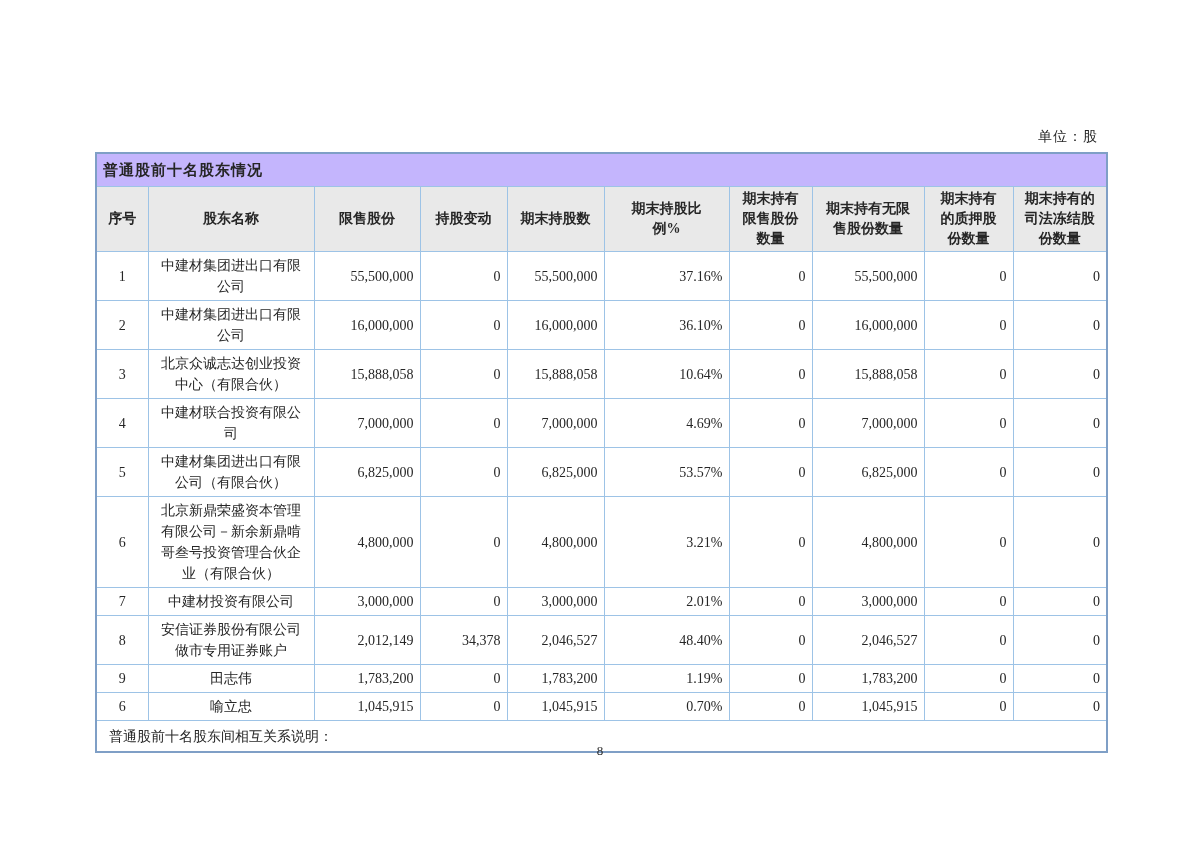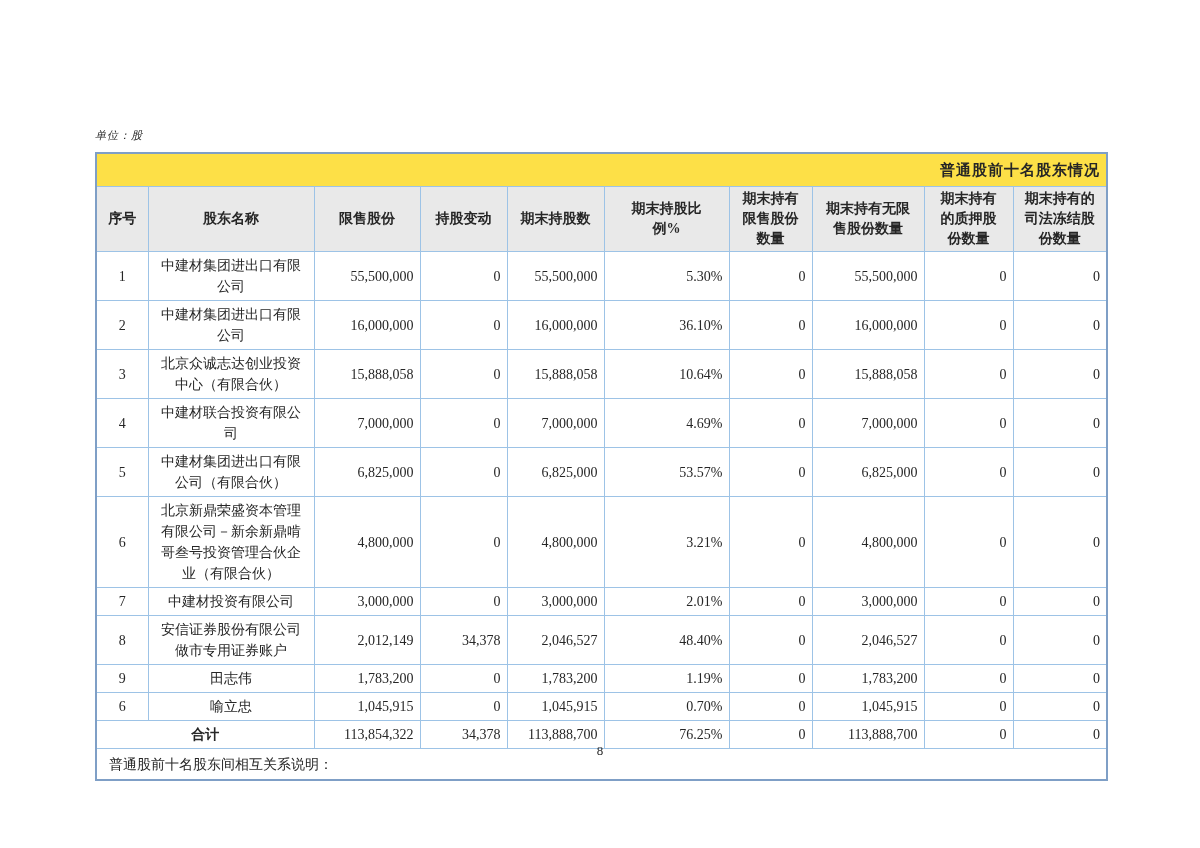--- a/index.html
+++ b/index.html
@@ -13,49 +13,48 @@
     position: relative;
     overflow: hidden;
     font-family: "Liberation Serif", "DejaVu Serif", serif;
     color: #262626;
   }
   .unit-label {
     position: absolute;
     top: 128px;
     left: 95px;
     width: 1003px;
-    text-align: left;
-    font-size: 11px;
+    text-align: right;
+    font-size: 14px;
     letter-spacing: 1px;
-    font-style: italic;
   }
   table.shareholders {
     position: absolute;
     left: 95px;
     top: 152px;
     width: 1011px;
     border-collapse: collapse;
     table-layout: fixed;
     border: 2px solid #7f9fc6;
   }
   table.shareholders th,
   table.shareholders td {
     border: 1px solid #9dc3e6;
     font-size: 14px;
     line-height: 21px;
     padding: 3px 6px;
     vertical-align: middle;
     word-break: break-all;
   }
   tr.title-row th {
-    background: #fde047;
+    background: #c4b5fd;
     font-size: 15px;
     font-weight: bold;
     height: 26px;
-    text-align: right;
+    text-align: left;
     letter-spacing: 1px;
   }
   tr.header-row th {
     background: #e9e9e9;
     font-weight: bold;
     text-align: center;
     white-space: pre-line;
     line-height: 20px;
     height: 58px;
     padding: 2px 3px;
@@ -125,21 +124,21 @@
     </tr>
   </thead>
   <tbody>
 
       <tr class="data-row">
         <td class="c-center">1</td>
         <td class="c-name">中建材集团进出口有限公司</td>
         <td class="c-num">55,500,000</td>
         <td class="c-num">0</td>
         <td class="c-num">55,500,000</td>
-        <td class="c-num">5.30%</td>
+        <td class="c-num">37.16%</td>
         <td class="c-num">0</td>
         <td class="c-num">55,500,000</td>
         <td class="c-num">0</td>
         <td class="c-num">0</td>
       </tr>
 
       <tr class="data-row">
         <td class="c-center">2</td>
         <td class="c-name">中建材集团进出口有限公司</td>
         <td class="c-num">16,000,000</td>
@@ -250,30 +249,19 @@
         <td class="c-num">0</td>
         <td class="c-num">1,045,915</td>
         <td class="c-num">0.70%</td>
         <td class="c-num">0</td>
         <td class="c-num">1,045,915</td>
         <td class="c-num">0</td>
         <td class="c-num">0</td>
       </tr>
     </tbody>
   <tbody>
-    <tr class="total-row">
-      <td colspan="2" class="total-label">合计</td>
-      <td class="c-num">113,854,322</td>
-      <td class="c-num">34,378</td>
-      <td class="c-num">113,888,700</td>
-      <td class="c-num">76.25%</td>
-      <td class="c-num">0</td>
-      <td class="c-num">113,888,700</td>
-      <td class="c-num">0</td>
-      <td class="c-num">0</td>
-    </tr>
     <tr class="note-row">
       <td colspan="10">普通股前十名股东间相互关系说明：</td>
     </tr>
   </tbody>
 </table>
 
 <div class="page-number">8</div>
 
 </body></html>

